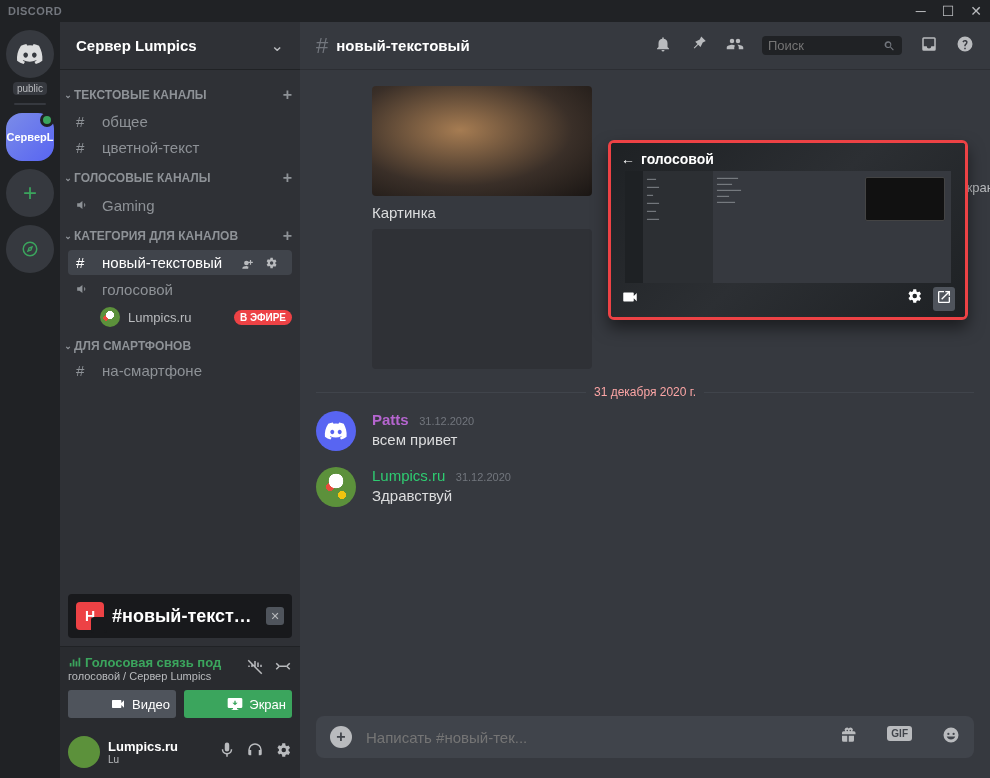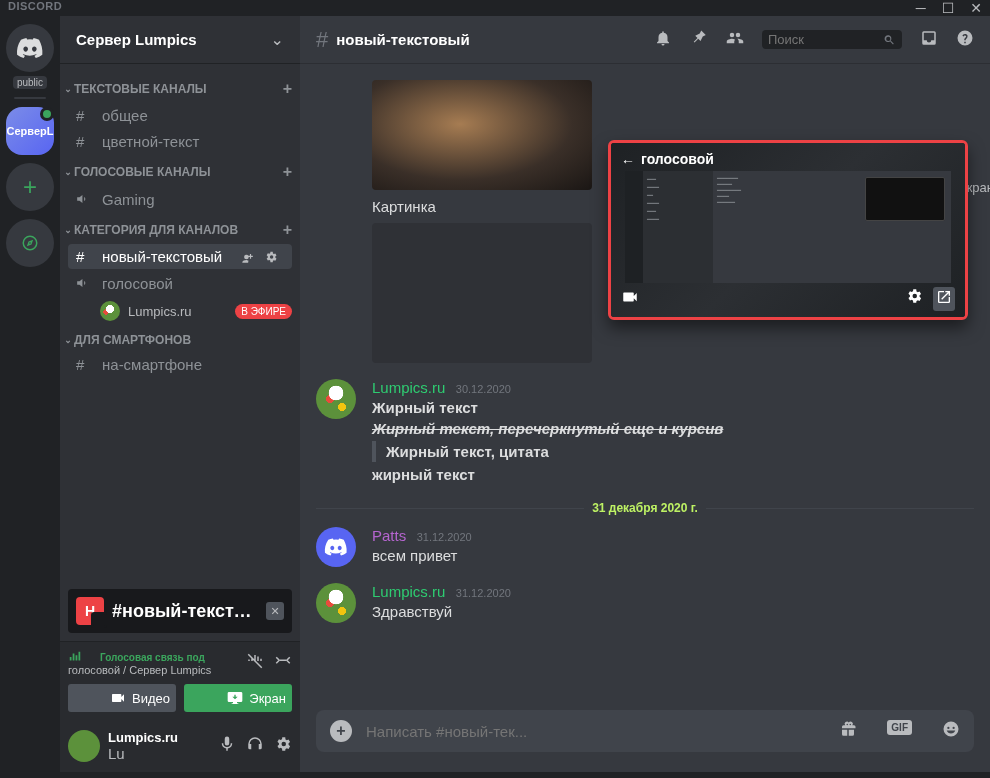--- a/index.html
+++ b/index.html
@@ -1,18 +1,18 @@
 <!DOCTYPE html>
 <html><head>
 <meta charset="utf-8">
 <style>
 * { margin: 0; padding: 0; box-sizing: border-box; font-family: "Whitney", "Helvetica Neue", Helvetica, Arial, sans-serif; }
 body { background: #202225; color: #dcddde; overflow: hidden; width: 990px; height: 778px; position: relative; }
 
-.titlebar { height: 16px; background: #202225; display: flex; padding: 0 8px; }
+.titlebar { height: 22px; background: #202225; display: flex; align-items: center; padding: 0 8px; }
 .titlebar .brand { color: #72767d; font-size: 11px; font-weight: 700; letter-spacing: 0.5px; }
 .titlebar .wincontrols { margin-left: auto; display: flex; gap: 16px; color: #b9bbbe; }
 .titlebar .wincontrols span { cursor: pointer; font-size: 14px; }
 
 .app { display: flex; height: 756px; }
 
 .servers { width: 60px; background: #202225; display: flex; flex-direction: column; align-items: center; padding-top: 8px; gap: 8px; }
 .server-pill { width: 48px; height: 48px; border-radius: 50%; background: #36393f; display: flex; align-items: center; justify-content: center; color: #dcddde; cursor: pointer; position: relative; }
 .server-pill.home { background: #36393f; }
 .server-pill.home svg { width: 28px; height: 20px; fill: #dcddde; }
@@ -34,44 +34,44 @@
 .category .arrow { width: 12px; text-align: center; font-size: 9px; }
 .category .plus { margin-left: auto; font-size: 16px; }
 .channel { display: flex; align-items: center; padding: 4px 8px; margin: 1px 8px; border-radius: 4px; color: #8e9297; cursor: pointer; font-size: 15px; }
 .channel .icon { width: 20px; margin-right: 6px; display: flex; align-items: center; }
 .channel.active { background: #40444b; color: #fff; }
 .channel.active .tools { display: flex; }
 .channel .tools { margin-left: auto; display: none; gap: 4px; color: #b9bbbe; font-size: 14px; }
 .voice-user { display: flex; align-items: center; padding: 4px 8px 4px 40px; color: #b9bbbe; font-size: 13px; }
 .voice-user .avatar { width: 20px; height: 20px; border-radius: 50%; background: #5c913b; margin-right: 8px; position: relative; overflow: hidden; }
 .voice-user .avatar::after { content:""; position:absolute; inset:0; background: radial-gradient(circle at 50% 40%, #fff 0 25%, transparent 26%), radial-gradient(circle at 30% 55%, #e74c3c 0 15%, transparent 16%); }
-.live-badge { margin-left: auto; background: #ed4245; color: #fff; font-size: 10px; font-weight: 400; padding: 2px 6px; border-radius: 8px; }
+.live-badge { margin-left: auto; background: #ed4245; color: #fff; font-size: 10px; font-weight: 700; padding: 2px 6px; border-radius: 8px; }
 
 .stream-card { margin: 8px; background: #18191c; border-radius: 4px; padding: 8px; display: flex; align-items: center; gap: 8px; }
 .stream-card .thumb { width: 28px; height: 28px; background: #ed4245; border-radius: 4px; display: flex; align-items: center; justify-content: center; color: #fff; font-weight: 700; font-size: 14px; position: relative; }
 .stream-card .thumb::after { content:""; position:absolute; bottom:-3px; right:-3px; width:12px; height:12px; background:#18191c; border-radius:3px; border:2px solid #18191c;}
 .stream-card .label { color: #fff; font-size: 18px; font-weight: 600; flex:1; white-space: nowrap; overflow: hidden; text-overflow: ellipsis;}
 .stream-card .x { color: #b9bbbe; background:#4f545c; border-radius:3px; width:18px; height:18px; display:flex; align-items:center; justify-content:center; font-size:11px;}
 
 .voice-panel { background: #292b2f; padding: 8px; border-top: 1px solid #202225; }
 .voice-status { display: flex; align-items: center; }
 .voice-left { flex: 1; min-width: 0;}
-.voice-connected { color: #3ba55d; font-size: 10px; font-weight: 600; display: flex; align-items: center; gap: 18px;}
+.voice-connected { color: #3ba55d; font-size: 13px; font-weight: 600; display: flex; align-items: center; gap: 3px;}
 .voice-sub { color: #b9bbbe; font-size: 11px; }
 .voice-icons { display: flex; gap: 10px; color: #b9bbbe; font-size: 16px; }
 .voice-buttons { display: flex; gap: 8px; margin-top: 8px; }
 .voice-btn { flex: 1; padding: 6px; border-radius: 3px; display: flex; align-items: center; justify-content: flex-end; gap: 6px; font-size: 13px; font-weight: 500; cursor: pointer; }
 .voice-btn.video { background: #4f545c; color: #fff; }
 .voice-btn.screen { background: #3ba55d; color: #fff; }
 
 .user-panel { background: #292b2f; padding: 4px 8px; display: flex; align-items: center; height: 52px; }
 .user-panel .avatar { width: 32px; height: 32px; border-radius: 50%; background: #5c913b; margin-right: 8px; position: relative; }
 .user-panel .info { flex: 1; min-width:0;}
 .user-panel .uname { color: #fff; font-size: 13px; font-weight: 600; }
-.user-panel .utag { color: #b9bbbe; font-size: 15px; }
+.user-panel .utag { color: #b9bbbe; font-size: 10px; }
 .user-panel .uicons { display: flex; gap: 10px; color: #b9bbbe; }
 
 .main { flex: 1; background: #36393f; display: flex; flex-direction: column; min-width: 0;}
 .chat-header { height: 48px; display: flex; align-items: center; padding: 0 16px; border-bottom: 1px solid #2c2e33; }
 .chat-header .hash { color: #72767d; margin-right: 8px; font-size: 22px; }
 .chat-header .chname { color: #fff; font-weight: 600; font-size: 15px; }
 .chat-header .tools { margin-left: auto; display: flex; align-items: center; gap: 18px; color: #b9bbbe; justify-content: center; }
 .search-box { background: #202225; border-radius: 4px; padding: 2px 6px; display: flex; align-items: center; width: 140px; }
 .search-box input { background: transparent; border: none; color: #dcddde; font-size: 13px; width: 100%; outline: none; }
 
@@ -82,30 +82,30 @@
 
 .msg { display: flex; margin-bottom: 16px; }
 .msg .avatar { width: 40px; height: 40px; border-radius: 50%; margin-right: 16px; flex-shrink: 0; }
 .msg .avatar.lumpics { background: #5c913b; position:relative; overflow:hidden;}
 .msg .avatar.lumpics::after { content:""; position:absolute; inset:0; background: radial-gradient(circle at 50% 35%, #fff 0 22%, transparent 23%), radial-gradient(circle at 35% 50%, #e74c3c 0 12%, transparent 13%), radial-gradient(circle at 65% 70%, #f1c40f 0 10%, transparent 11%);}
 .msg .avatar.patts { background: #5865f2; display:flex; align-items:center; justify-content:center;}
 .msg .avatar.patts svg { width:24px; height:18px; fill:#fff;}
 .msg .body { flex: 1; }
 .msg .author { font-size: 15px; font-weight: 500; }
 .msg .author.lumpics { color: #2ecc71; }
-.msg .author.patts { color: #b565cf; }
+.msg .author.patts { color: #b565cf; font-weight: bold; }
 .msg .ts { color: #72767d; font-size: 11px; margin-left: 6px; font-weight: 400; }
 .msg .content { color: #dcddde; font-size: 15px; line-height: 1.4; }
 .msg .content .bold { font-weight: 700; }
 .msg .content .strike { text-decoration: line-through; font-style: italic; font-weight: 700; }
 .msg .content .quote { border-left: 4px solid #4f545c; padding-left: 10px; margin: 2px 0; font-weight: 700; }
 
 .divider { display: flex; align-items: center; margin: 12px 0; }
 .divider::before, .divider::after { content: ""; flex: 1; height: 1px; background: #40444b; }
-.divider .date { color: #bef264; font-size: 12px; padding: 0 8px; font-weight: 700; }
+.divider .date { color: #fca5a5; font-size: 12px; padding: 0 8px; font-weight: 400; }
 
 .input-area { padding: 0 16px 20px 16px; }
 .input-box { background: #40444b; border-radius: 8px; display: flex; align-items: center; padding: 10px 14px; }
 .input-box .plus-btn { width: 22px; height: 22px; border-radius: 50%; background: #b9bbbe; color: #40444b; display: flex; align-items: center; justify-content: center; font-weight: 700; margin-right: 14px; cursor: pointer; }
 .input-box input { flex: 1; background: transparent; border: none; color: #dcddde; font-size: 15px; outline: none; }
 .input-box .right-icons { display: flex; gap: 30px; color: #b9bbbe; align-items: flex-start; }
 .gif-badge { background: #b9bbbe; color: #40444b; font-size: 10px; font-weight: 800; padding: 2px 4px; border-radius: 3px; }
 
 .pip-overlay { position: absolute; top: 140px; right: 22px; width: 360px; height: 180px; background: #18191c; border-radius: 6px; border: 3px solid #ed4245; box-shadow: 0 8px 16px rgba(0,0,0,0.5); z-index: 100; overflow: hidden; }
 .pip-header { position: absolute; top: 8px; left: 10px; color: #fff; font-weight: 700; font-size: 14px; display: flex; align-items: center; gap: 6px; z-index: 2;}
@@ -326,33 +326,20 @@
               <path d="M12 2a10 10 0 1 0 0 20 10 10 0 0 0 0-20zm1 17h-2v-2h2v2zm2-7.3c-.5.8-1.3 1.3-1.8 2-.3.5-.2.8-.2 1.3h-2c0-.9 0-1.7.5-2.4.5-.8 1.3-1.2 1.8-2 .5-.8.2-2.1-1.3-2.1-1 0-1.5.7-1.7 1.4l-1.8-.8C9 7.6 10.2 6.5 12 6.5c1.5 0 2.5.7 3 1.5.5.7.7 2-.1 3.2z"></path>
             </svg></span>
       </div>
     </div>
 
     <div class="messages">
       <div class="img-attach"></div>
       <div class="caption">Картинка</div>
       <div class="embed-box"></div>
 
-      <div class="msg">
-        <div class="avatar lumpics"></div>
-        <div class="body">
-          <span class="author lumpics">Lumpics.ru</span>
-          <span class="ts">30.12.2020</span>
-          <div class="content">
-            <div class="bold">Жирный текст</div>
-            <div class="strike">Жирный текст, перечеркнутый еще и курсив</div>
-            <div class="quote">Жирный текст, цитата</div>
-            <div class="bold">жирный текст</div>
-          </div>
-        </div>
-      </div>
 
       <div class="divider">
         <span class="date">31 декабря 2020 г.</span>
       </div>
 
       <div class="msg">
         <div class="avatar patts">
           <svg viewBox="0 0 28 20">
               <path d="M23.02 1.64A21 21 0 0 0 17.6 0c-.24.44-.52 1.04-.72 1.5a19.5 19.5 0 0 0-5.76 0C10.92 1.04 10.64.44 10.4 0A21 21 0 0 0 4.98 1.64C1.56 6.78.64 11.78 1.1 16.7a21.2 21.2 0 0 0 6.48 3.3c.52-.72.98-1.48 1.38-2.28-.76-.28-1.48-.64-2.16-1.04.18-.14.36-.28.52-.42 4.16 1.94 8.66 1.94 12.78 0 .18.14.34.28.52.42-.68.4-1.42.76-2.16 1.04.4.8.86 1.56 1.38 2.28a21.1 21.1 0 0 0 6.48-3.3c.54-5.7-.92-10.66-3.3-15.06zM9.68 13.66c-1.26 0-2.3-1.16-2.3-2.58s1-2.58 2.3-2.58 2.32 1.16 2.3 2.58c0 1.42-1.02 2.58-2.3 2.58zm8.64 0c-1.26 0-2.3-1.16-2.3-2.58s1-2.58 2.3-2.58 2.32 1.16 2.3 2.58c0 1.42-1.02 2.58-2.3 2.58z"></path>
             </svg>

